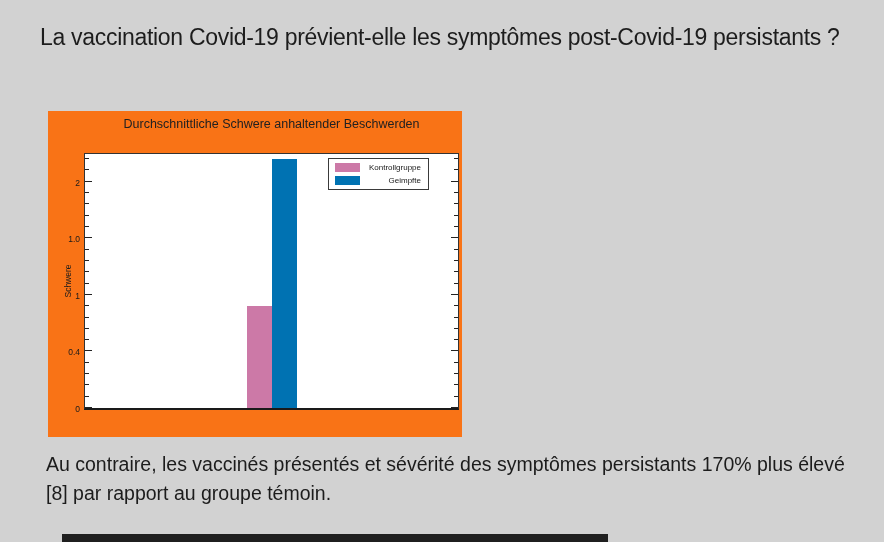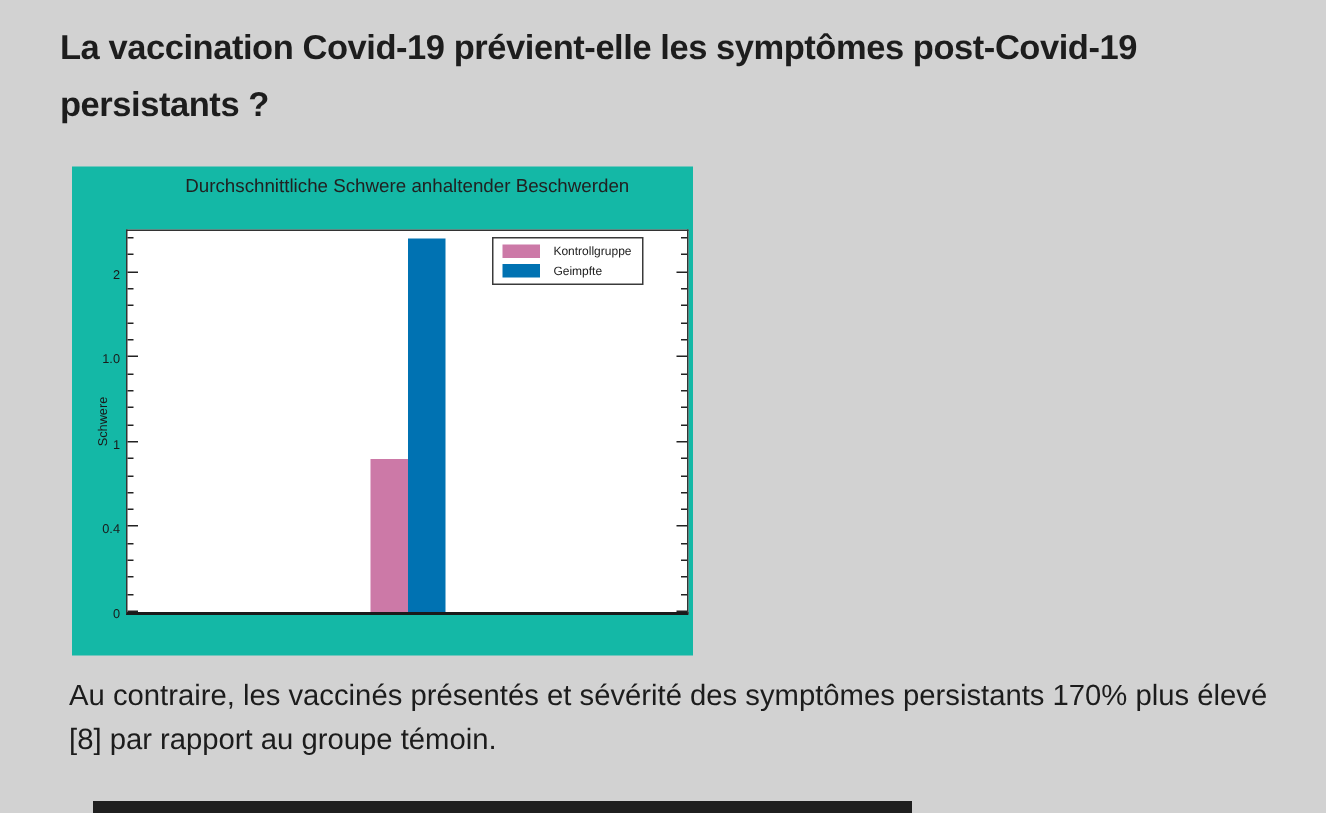--- a/index.html
+++ b/index.html
@@ -3,26 +3,26 @@
 <meta charset="utf-8">
 <style>
   html,body{margin:0;padding:0;}
   body{
     width:884px;height:542px;position:relative;overflow:hidden;
     background:#d2d2d2;
     font-family:"Liberation Sans",sans-serif;
   }
   .page-title{
     position:absolute;left:40px;top:12px;width:805px;
-    font-size:23px;line-height:38px;font-weight:700;letter-spacing:-0.3px;
+    font-size:23px;line-height:50px;font-weight:400;letter-spacing:-0.3px;
     color:#1d1d1d;margin:0;
   }
   .chart-card{
     position:absolute;left:48px;top:111px;width:414px;height:326px;
-    background:#14b8a6;
+    background:#f97316;
   }
   .chart-title{
     position:absolute;left:36px;top:6px;width:375px;text-align:center;
     font-size:12.5px;color:#212121;white-space:nowrap;
   }
   .chart-subtitle{
     position:absolute;left:36px;top:24px;width:375px;text-align:center;
     font-size:9px;color:#4a4a4a;white-space:nowrap;
   }
   .plot-area{
@@ -44,21 +44,21 @@
   .tick.right{right:0;}
   .tick-label{
     position:absolute;left:-29px;width:24px;text-align:right;
     font-size:8.5px;color:#1a1a1a;
   }
   .legend{
     position:absolute;top:4px;right:29px;z-index:2;
     background:#ffffff;border:1px solid #3a3a3a;
     padding:4px 7px 4px 6px;display:flex;flex-direction:column;gap:4px;
   }
-  .legend-row{display:flex;align-items:center;gap:9px;}
+  .legend-row{display:flex;align-items:center;gap:9px;justify-content:space-between;}
   .legend-swatch{width:25px;height:9px;display:inline-block;}
   .legend-label{font-size:8px;color:#1a1a1a;white-space:nowrap;}
   .caption{
     position:absolute;left:46px;top:450px;width:800px;
     font-size:19.5px;line-height:28.5px;color:#1c1c1c;margin:0;font-weight:400;
   }
   .bottom-cutoff-bar{
     position:absolute;left:62px;top:534px;width:546px;height:8px;
     background:#1f1f1f;
   }

